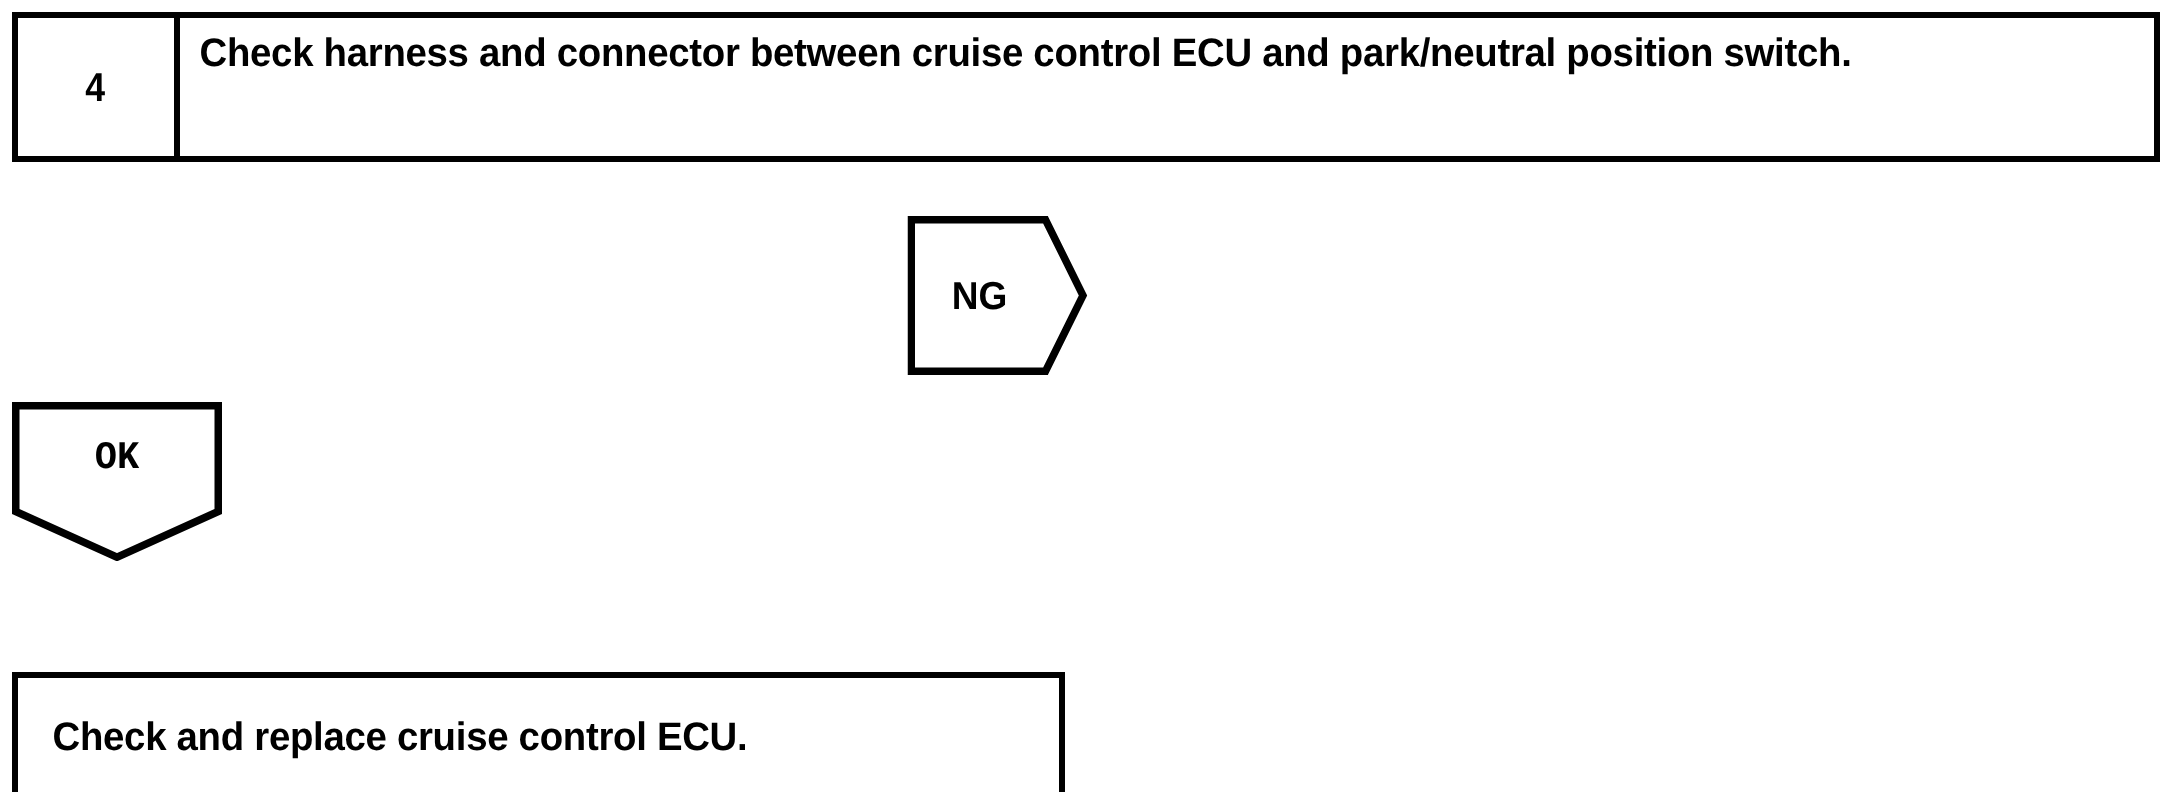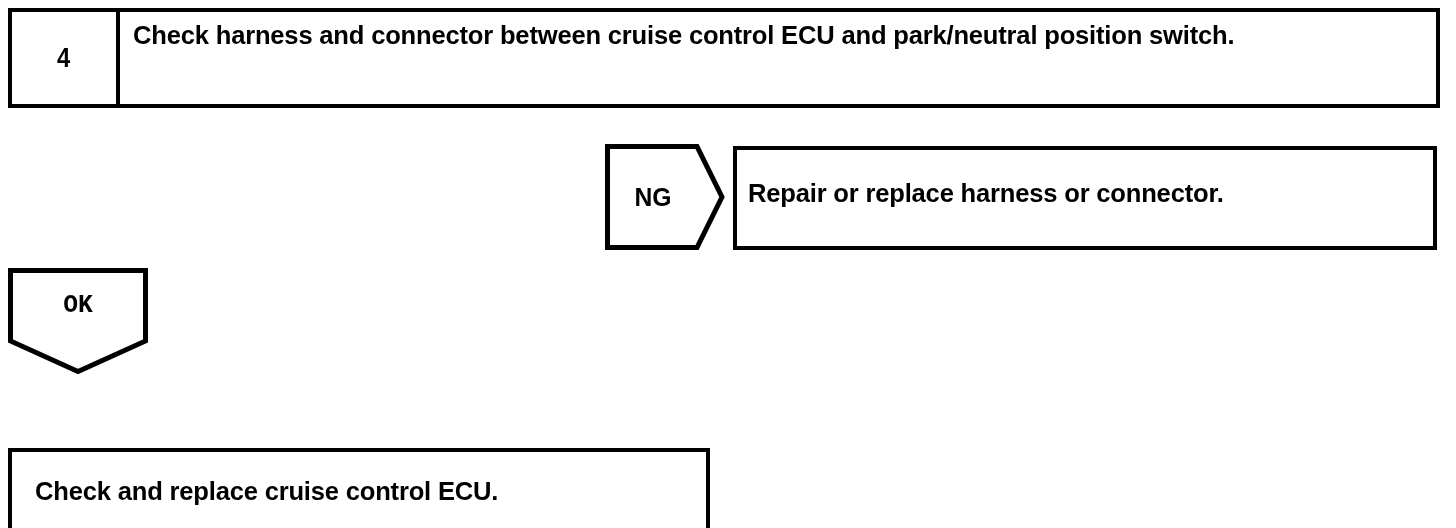--- a/index.html
+++ b/index.html
@@ -183,23 +183,20 @@
     <div id="step-instruction">Check harness and connector between cruise control ECU and park/neutral position switch.</div>
   </div>
 
   <div id="ng-arrow">
     <svg width="120" height="106" viewBox="0 0 120 106">
       <polygon points="2.5,2.5 92,2.5 117,53 92,103.5 2.5,103.5" fill="#ffffff" stroke="#000000" stroke-width="5" stroke-linejoin="miter"></polygon>
     </svg>
     <div id="ng-label">NG</div>
   </div>
 
-  <div id="ng-result-box" class="box">
-    <div id="ng-result-text">Repair or replace harness or connector.</div>
-  </div>
 
   <div id="ok-arrow">
     <svg width="140" height="106" viewBox="0 0 140 106">
       <polygon points="2.5,2.5 137.5,2.5 137.5,73 70,103.5 2.5,73" fill="#ffffff" stroke="#000000" stroke-width="5" stroke-linejoin="miter"></polygon>
     </svg>
     <div id="ok-label">OK</div>
   </div>
 
   <div id="final-box" class="box">
     <div id="final-text">Check and replace cruise control ECU.</div>

